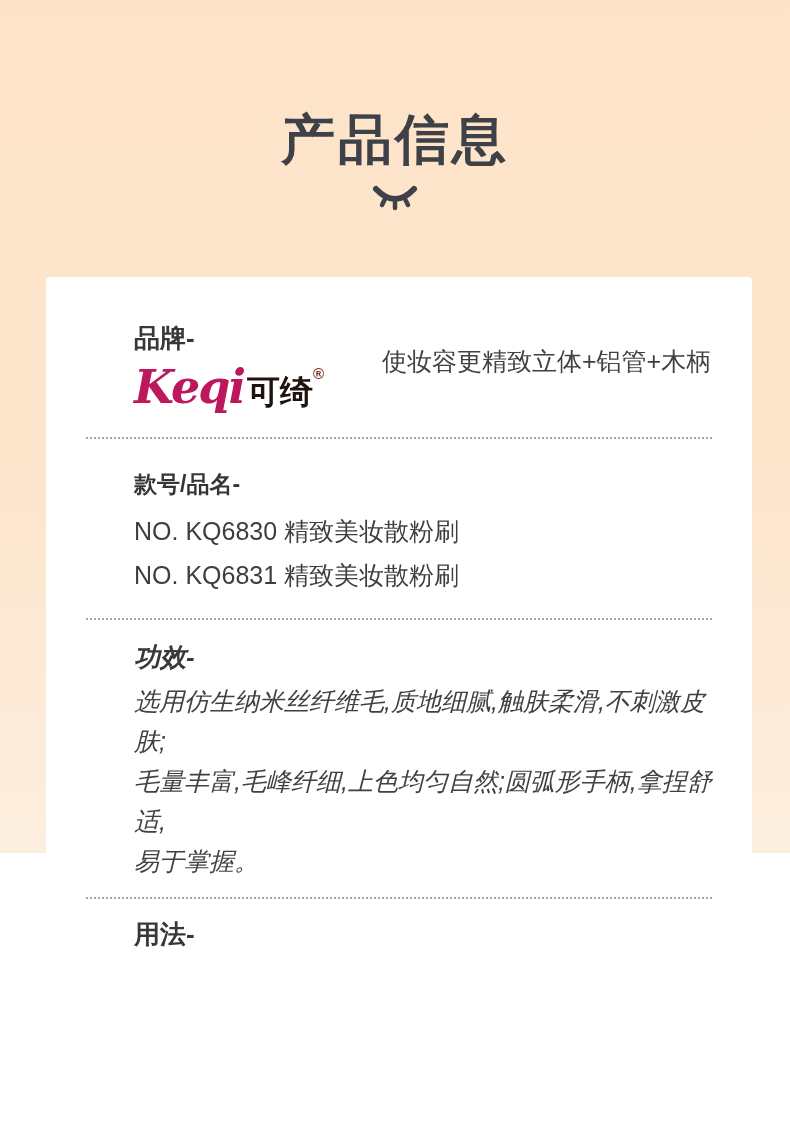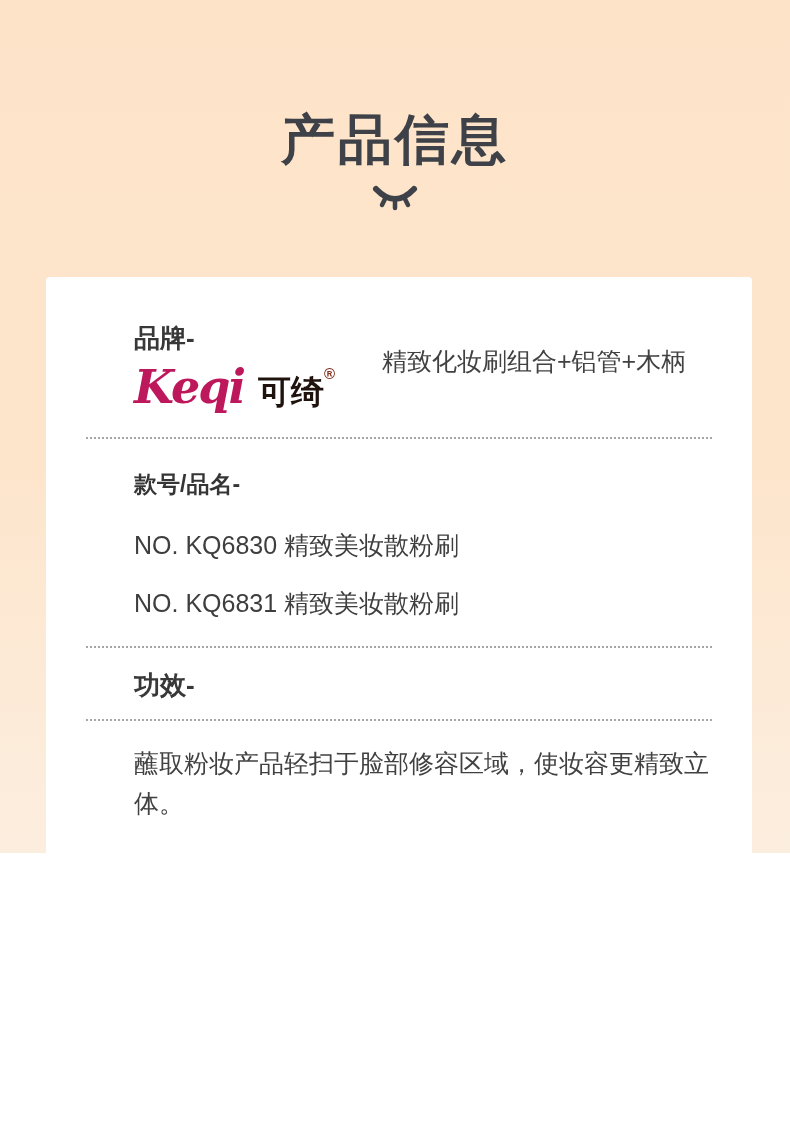--- a/index.html
+++ b/index.html
@@ -92,21 +92,21 @@
     font-weight: 700;
     font-size: 46px;
     letter-spacing: -2px;
     color: #be185d;
   }
   .logo-cn {
     font-family: "Liberation Sans", sans-serif;
     font-weight: 700;
     font-size: 33px;
     color: #20130e;
-    margin-left: 14px;
+    margin-left: 3px;
   }
   .logo-r {
     font-size: 15px;
     font-weight: 700;
     color: #82301f;
     vertical-align: 24px;
   }
   .material-value {
     margin-top: 24px;
     font-size: 25px;
@@ -116,32 +116,33 @@
   
   .sec-models {
     padding: 30px 0 30px 48px;
   }
   .models-heading {
     font-size: 23px;
     font-weight: 600;
     color: #353535;
   }
   .model-line {
-    margin-top: 32px;
+    margin-top: 18px;
     font-size: 25px;
     color: #3e3e3e;
     line-height: 26px;
   }
   .model-line:first-of-type {
     margin-top: 20px;
   }
 
   
   .sec-efficacy {
     padding: 20px 0 16px 48px;
+    font-style: italic;
   }
   .sec-efficacy .body-text {
     margin-top: 6px;
     width: 592px;
   }
 
   
   .sec-usage {
     padding: 18px 0 20px 48px;
   }
@@ -169,38 +170,41 @@
   <div class="card">
 
     <div class="sec sec-brand">
       <div class="brand-col">
         <div class="sec-label">品牌-</div>
         <div class="logo">
           <span class="logo-en">Keqi</span><span class="logo-cn">可绮</span><span class="logo-r">®</span>
         </div>
       </div>
       <div class="material-col">
-        <div class="material-value">精致化妆刷组合+铝管+木柄</div>
+        <div class="material-value">使妆容更精致立体+铝管+木柄</div>
       </div>
     </div>
 
     <div class="divider"></div>
 
     <div class="sec sec-models">
       <div class="models-heading">款号/品名-</div>
       <div class="model-line">NO. KQ6830 精致美妆散粉刷</div>
       <div class="model-line">NO. KQ6831 精致美妆散粉刷</div>
     </div>
 
     <div class="divider"></div>
 
     <div class="sec sec-efficacy">
       <div class="sec-label">功效-</div>
+      <div class="body-text">选用仿生纳米丝纤维毛,质地细腻,触肤柔滑,不刺激皮肤;
+毛量丰富,毛峰纤细,上色均匀自然;圆弧形手柄,拿捏舒适,
+易于掌握。</div>
     </div>
 
     <div class="divider"></div>
 
     <div class="sec sec-usage">
-      <div class="body-text">蘸取粉妆产品轻扫于脸部修容区域，使妆容更精致立体。</div>
+      <div class="sec-label">用法-</div>
     </div>
 
   </div>
 </div>
 
 </body></html>

